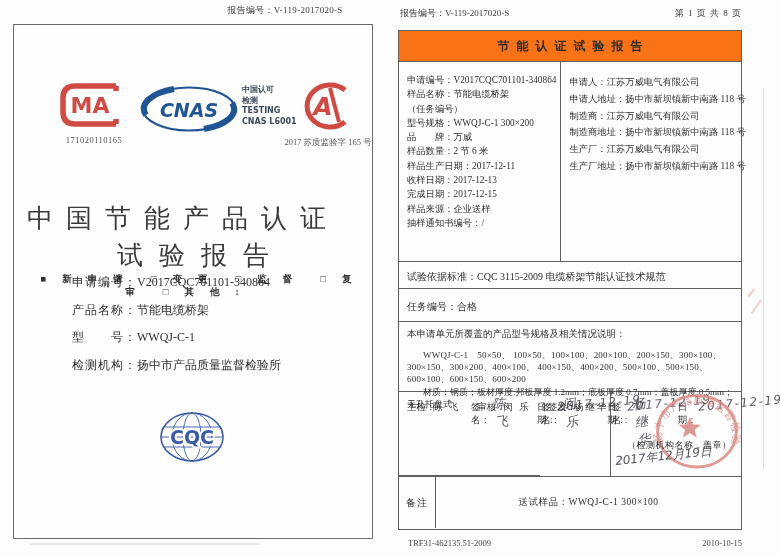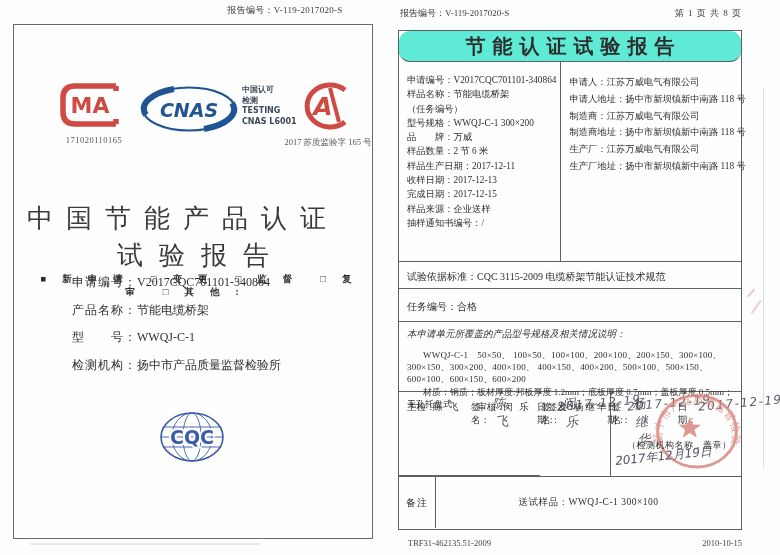--- a/index.html
+++ b/index.html
@@ -25,35 +25,35 @@
   .lp-checks span{margin:17px 6px;}
   .lp-fields{left:58px;top:249px;width:290px;font-size:12px;color:#2e2e2e;}
   .lp-field{margin-bottom:10.5px;white-space:nowrap;}
   .lp-field .lbl{letter-spacing:1px;}
   .lp-cqc{left:145px;top:386px;width:66px;height:52px;}
   .lp-smear{left:30px;top:543px;width:230px;height:2px;background:#d8d8d8;opacity:.6;border-radius:2px;}
   
   .rp-head-l{left:400px;top:7px;font-size:9px;color:#3a3a3a;}
   .rp-head-r{left:640px;top:7px;width:102px;text-align:right;font-size:9px;color:#3a3a3a;letter-spacing:1px;}
   .rp-table{left:398px;top:30px;width:344px;height:500px;border:1.2px solid #606060;background:#fefefe;box-sizing:border-box;}
-  .rp-titlebar{left:0;top:0;width:100%;height:31px;background:#5eead4;border-bottom:1.2px solid #606060;
+  .rp-titlebar{left:0;top:0;width:100%;height:31px;background:#f97316;border-bottom:1.2px solid #606060;
     display:flex;align-items:center;justify-content:center;box-sizing:border-box;
-    font-size:20px;font-weight:bold;color:#2d2d2d;letter-spacing:7px;text-indent:7px;border-radius:11px;}
+    font-size:12px;font-weight:bold;color:#2d2d2d;letter-spacing:7px;text-indent:7px;}
   .rp-info{left:0;top:31px;width:100%;height:200px;border-bottom:1.2px solid #606060;box-sizing:border-box;display:flex;}
   .rp-info-l{width:174px;border-right:1.2px solid #606060;box-sizing:border-box;padding:11px 4px 0 8px;}
   .rp-info-l div{font-size:9.3px;line-height:14.3px;color:#2e2e2e;white-space:nowrap;}
   .rp-info-r{flex:1;padding:12px 4px 0 8px;}
   .rp-info-r div{font-size:9.3px;line-height:16.8px;color:#2e2e2e;white-space:nowrap;}
   .rp-standard{left:0;top:231px;width:100%;height:27px;border-bottom:1.2px solid #606060;box-sizing:border-box;
     font-size:10px;color:#2e2e2e;padding:8px 0 0 8px;}
   .rp-conclusion{left:0;top:258px;width:100%;height:33px;border-bottom:1.2px solid #606060;box-sizing:border-box;
     font-size:10px;color:#2e2e2e;padding:11px 0 0 8px;}
   .rp-coverage{left:0;top:291px;width:100%;height:70px;border-bottom:1.2px solid #606060;box-sizing:border-box;
     font-size:9px;color:#2e2e2e;padding:6px 6px 0 8px;}
-  .rp-coverage .cov-title{font-size:9.5px;margin-bottom:8px;font-style:italic;}
+  .rp-coverage .cov-title{font-size:9.5px;margin-bottom:8px;}
   .rp-coverage .cov-specs{text-indent:16px;line-height:12px;letter-spacing:.2px;}
   .rp-coverage .cov-mat{text-indent:16px;line-height:12px;margin-top:1px;}
   .rp-sig{left:0;top:361px;width:100%;height:85px;border-bottom:1.2px solid #606060;box-sizing:border-box;display:flex;}
   .rp-sig-left{width:212px;border-right:1.2px solid #606060;box-sizing:border-box;display:flex;}
   .rp-sig-row{flex:1;border-bottom:1px solid #606060;box-sizing:border-box;position:relative;font-size:9.5px;color:#2e2e2e;}
   .rp-sig-row:last-child{border-bottom:none;}
   .rp-sig-row .role{position:absolute;left:8px;top:9px;}
   .rp-sig-row .name{position:absolute;left:34px;top:9px;letter-spacing:2px;}
   .rp-sig-row .siglbl{position:absolute;left:72px;top:9px;}
   .rp-sig-row .date-lbl{position:absolute;left:138px;top:9px;}

